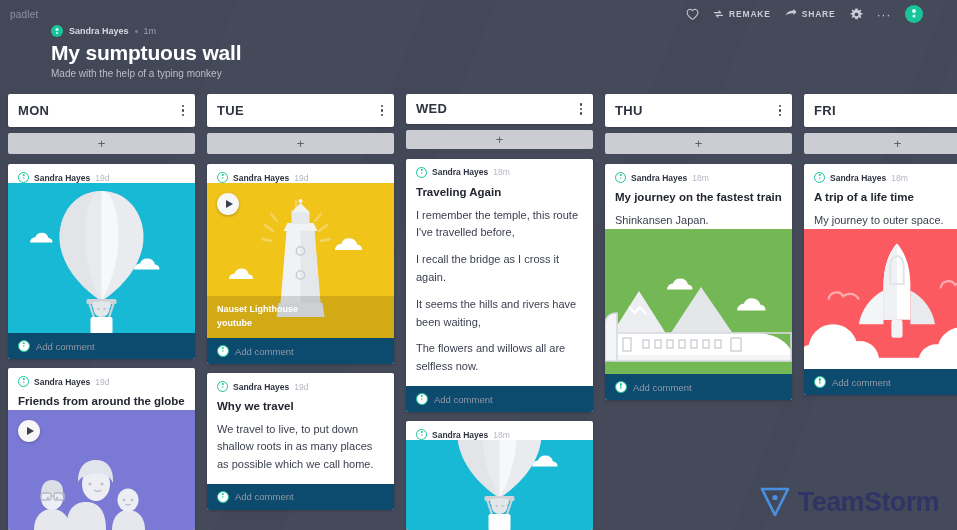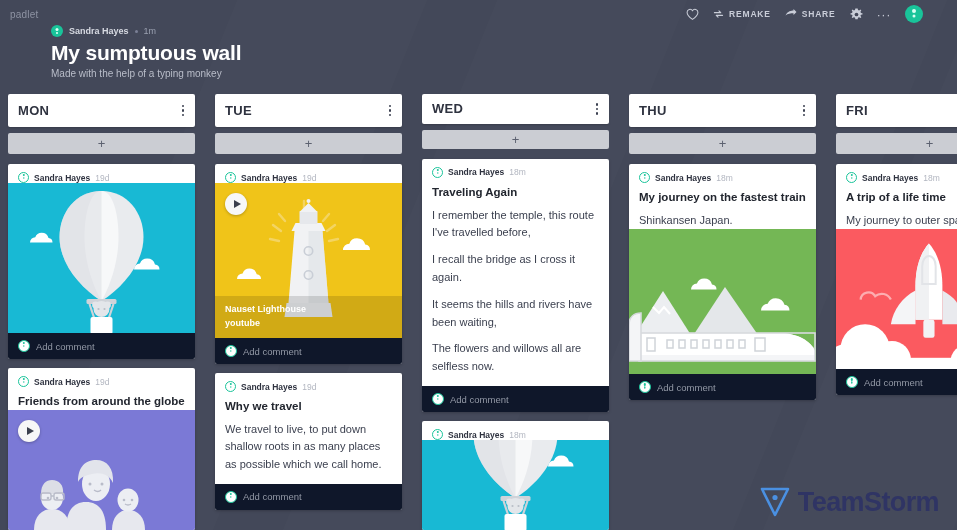--- a/index.html
+++ b/index.html
@@ -70,21 +70,21 @@
   .meta-time { font-size: 9px; color: #9aa0b0; }
   .wall-title {
     font-size: 21px; font-weight: 700; color: #ffffff;
     letter-spacing: -.2px; margin-top: 3px; line-height: 1.1; text-align: center;
   }
   .wall-sub { font-size: 10px; color: #b9bdc9; margin-top: 4px; }
 
   
   .board {
     position: absolute; top: 94px; left: 8px; right: 0; bottom: 0;
-    display: flex; gap: 20px; z-index: 20;
+    display: flex; gap: 12px; z-index: 20;
   }
   .column { width: 187px; flex: none; display: flex; flex-direction: column; }
 
   .col-head {
     height: 33px; background: #ffffff; border-radius: 2px;
     display: flex; align-items: center; padding: 0 10px;
     box-shadow: 0 1px 2px rgba(0,0,0,.18);
   }
   .col-title {
     font-size: 13px; font-weight: 700; color: #2f3340; letter-spacing: .3px;
@@ -131,21 +131,21 @@
   .card-body {
     font-size: 11px; color: #3a3f4e; line-height: 1.62;
     padding: 6px 10px 0 10px;
   }
   .card-body p { margin: 0 0 9px 0; }
   .card-body p:last-child { margin-bottom: 0; }
   .card-pad-bottom { padding-bottom: 10px; }
 
   .card-foot {
     display: flex; align-items: center; gap: 6px;
-    background: #0f172a; padding: 7px 10px; cursor: pointer; text-align: center;
+    background: #0c4a6e; padding: 7px 10px; cursor: pointer; text-align: center;
   }
   .card-foot .card-avatar { width: 12px; height: 12px; }
   .foot-label { font-size: 9.5px; color: #9399a6; }
 
   
   .media { position: relative; width: 100%; overflow: hidden; }
   .media svg { display: block; width: 100%; height: 100%; }
   .play-btn {
     position: absolute; left: 10px; top: 10px;
     width: 22px; height: 22px; border-radius: 50%;

